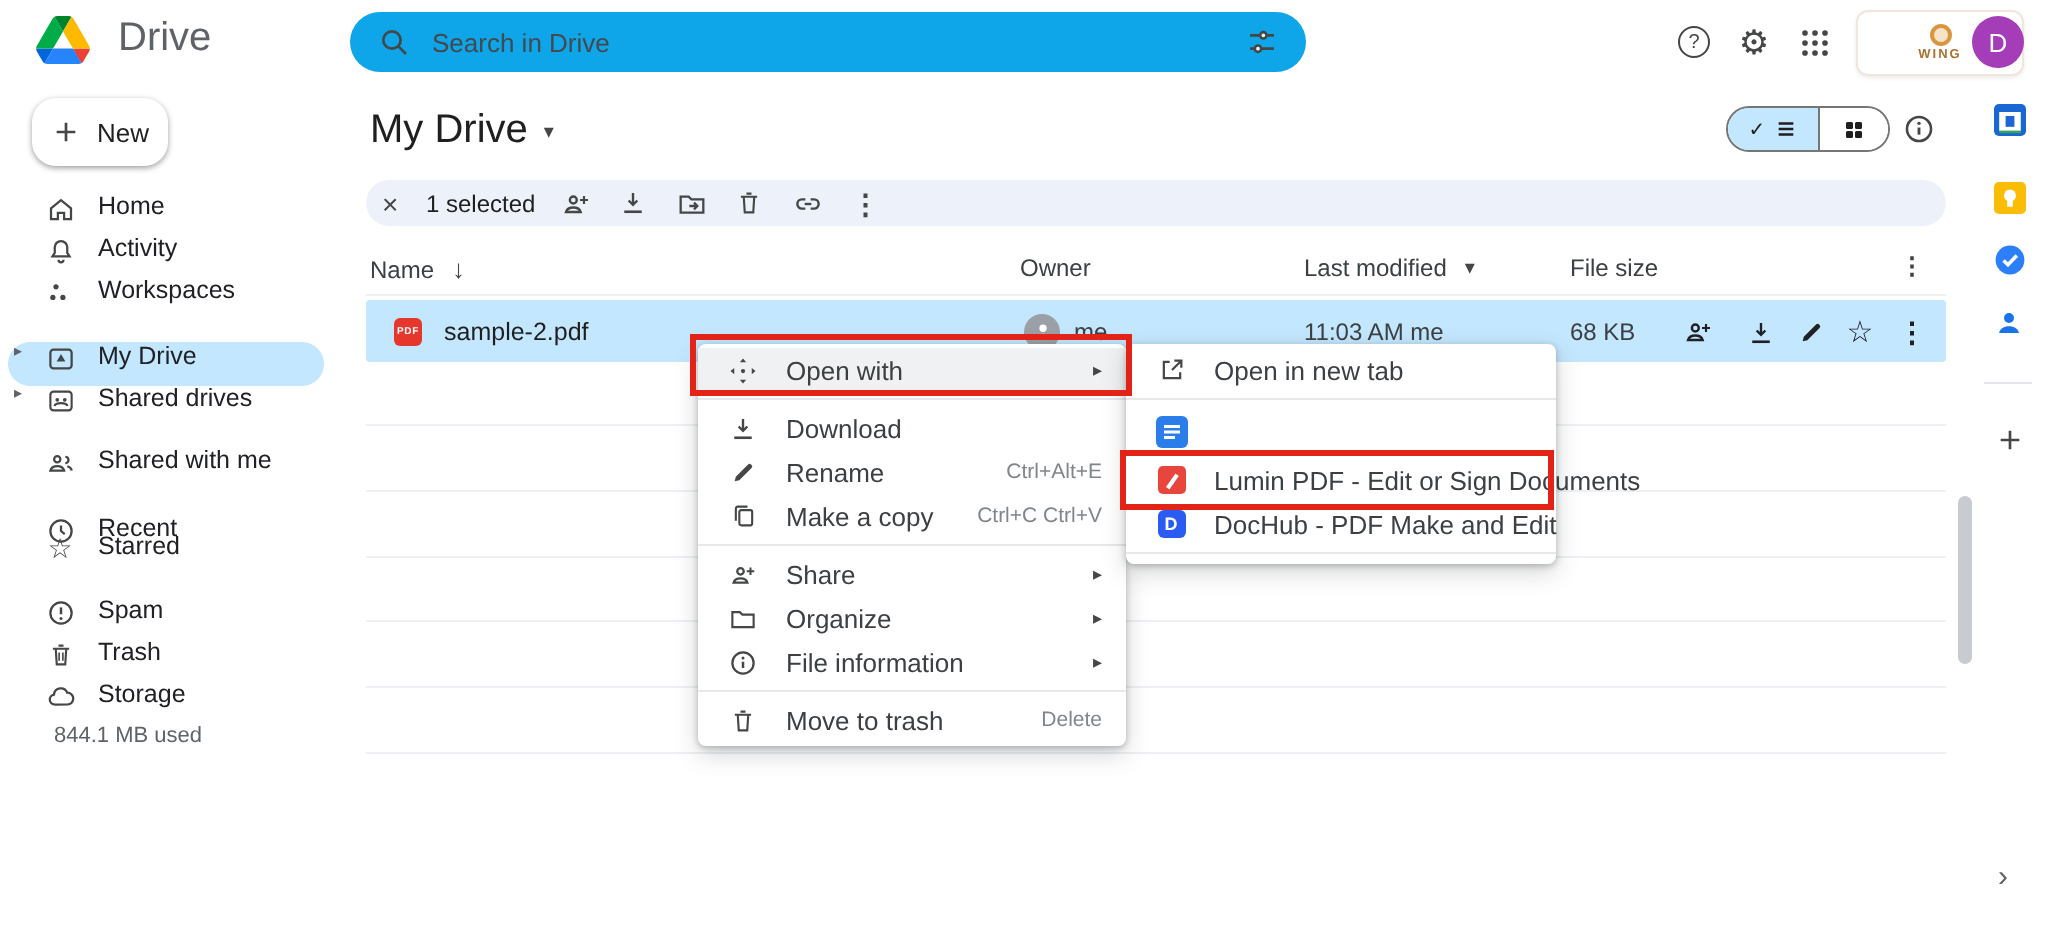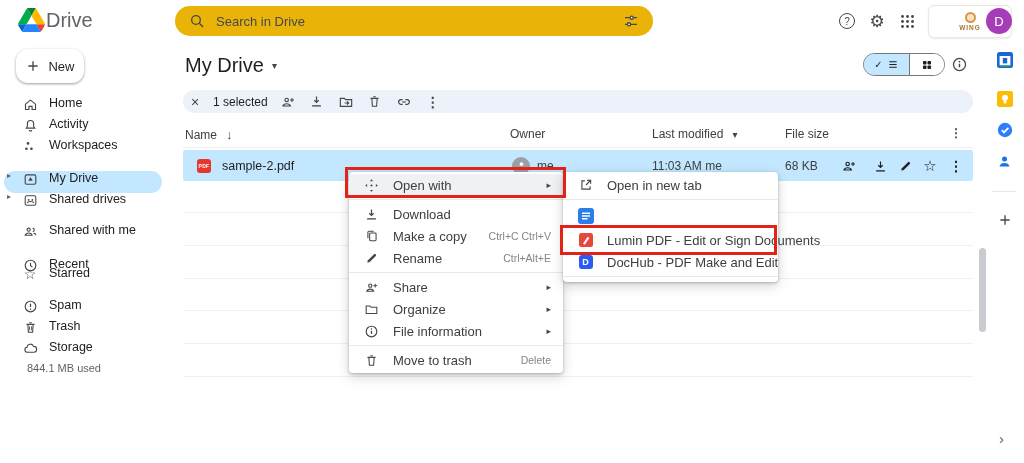--- a/index.html
+++ b/index.html
@@ -1,23 +1,23 @@
 <!DOCTYPE html>
 <html><head>
 <meta charset="utf-8">
 <style>
   *{box-sizing:border-box;margin:0;padding:0}
   html,body{background:#fff}
   body{font-family:"Liberation Sans",sans-serif;color:#1f1f1f}
   .app{position:relative;width:1024px;height:463px;background:#fff;overflow:hidden}
   svg{display:block}
   
-  .logo{position:absolute;left:18px;top:8px;display:flex;align-items:center;gap:1px;cursor:pointer}
+  .logo{position:absolute;left:18px;top:8px;display:flex;gap:14px;cursor:pointer}
   .logo .appname{font-size:20px;color:#5f6368}
-  .search{position:absolute;left:175px;top:6px;width:478px;height:30px;border-radius:15px;background:#eab308;display:flex;align-items:center;padding:0 14px;gap:11px;cursor:text}
+  .search{position:absolute;left:175px;top:6px;width:478px;height:30px;border-radius:15px;background:#0ea5e9;display:flex;align-items:center;padding:0 14px;gap:11px;cursor:text}
   .search .ph{font-size:13px;color:#45484d;flex:1}
   .tb-ic{position:absolute;width:22px;height:22px;display:flex;align-items:center;justify-content:center;color:#444746;cursor:pointer}
   .qcircle{width:16px;height:16px;border:1.6px solid #444746;border-radius:50%;font-size:10px;display:flex;align-items:center;justify-content:center;color:#444746}
   .gear{font-size:17px;line-height:1;color:#444746}
   .brand{position:absolute;left:928px;top:5px;width:84px;height:33px;background:#fff;border:1px solid #f2e6dc;border-radius:6px;box-shadow:0 1px 2px rgba(0,0,0,.08);display:flex;flex-direction:column;align-items:center;justify-content:center;gap:1px}
   .brand .emblem{width:11px;height:11px;border-radius:50%;border:2px solid #d8973f;background:#f6e3c8}
   .brand .btxt{font-size:6.5px;letter-spacing:1px;color:#a8742f;font-weight:bold}
   .avatar{position:absolute;left:986px;top:8px;width:26px;height:26px;border-radius:50%;background:#a63db8;color:#fff;font-size:13px;display:flex;align-items:center;justify-content:center;cursor:pointer}
   
   .newbtn{position:absolute;left:16px;top:49px;width:68px;height:34px;border-radius:12px;background:#fff;box-shadow:0 1px 3px rgba(60,64,67,.35),0 1px 2px rgba(60,64,67,.2);display:flex;align-items:center;justify-content:center;gap:7px;font-size:13px;color:#1f1f1f;cursor:pointer}
@@ -450,37 +450,37 @@
       <span class="mic">
           <svg width="15" height="15" viewBox="0 0 24 24" fill="none" stroke="currentColor" stroke-width="1.9">
             <path d="M12 4v9M8.5 10 12 13.5 15.5 10"></path>
             <path d="M5 19h14" stroke-width="2.1"></path>
           </svg>
         </span>
       <span class="lbl">Download</span>
     </div>
     <div class="mi">
       <span class="mic">
+          <svg width="14" height="14" viewBox="0 0 24 24" fill="currentColor">
+            <path d="M4 20l1-4L15.5 5.5a1.8 1.8 0 0 1 2.5 0l.5.5a1.8 1.8 0 0 1 0 2.5L8 19z"></path>
+          </svg>
+        </span>
+      <span class="lbl">Rename</span>
+      <span class="sc">Ctrl+Alt+E</span>
+    </div>
+    <div class="mi">
+      <span class="mic">
           <svg width="14" height="14" viewBox="0 0 24 24" fill="none" stroke="currentColor" stroke-width="1.8">
             <rect x="8" y="7" width="11" height="13" rx="1.5"></rect>
             <path d="M5 16V5.5A1.5 1.5 0 0 1 6.5 4H15"></path>
           </svg>
         </span>
       <span class="lbl">Make a copy</span>
       <span class="sc">Ctrl+C Ctrl+V</span>
     </div>
-    <div class="mi">
-      <span class="mic">
-          <svg width="14" height="14" viewBox="0 0 24 24" fill="currentColor">
-            <path d="M4 20l1-4L15.5 5.5a1.8 1.8 0 0 1 2.5 0l.5.5a1.8 1.8 0 0 1 0 2.5L8 19z"></path>
-          </svg>
-        </span>
-      <span class="lbl">Rename</span>
-      <span class="sc">Ctrl+Alt+E</span>
-    </div>
     <div class="mdiv"></div>
     <div class="mi">
       <span class="mic">
           <svg width="15" height="15" viewBox="0 0 24 24" fill="none" stroke="currentColor" stroke-width="1.8">
             <circle cx="10" cy="9" r="2.6"></circle>
             <path d="M4.5 18c.7-2.4 2.6-3.4 5.5-3.4s4.8 1 5.5 3.4z"></path>
             <path d="M18 6v6M15 9h6" stroke-width="1.6"></path>
           </svg>
         </span>
       <span class="lbl">Share</span>

